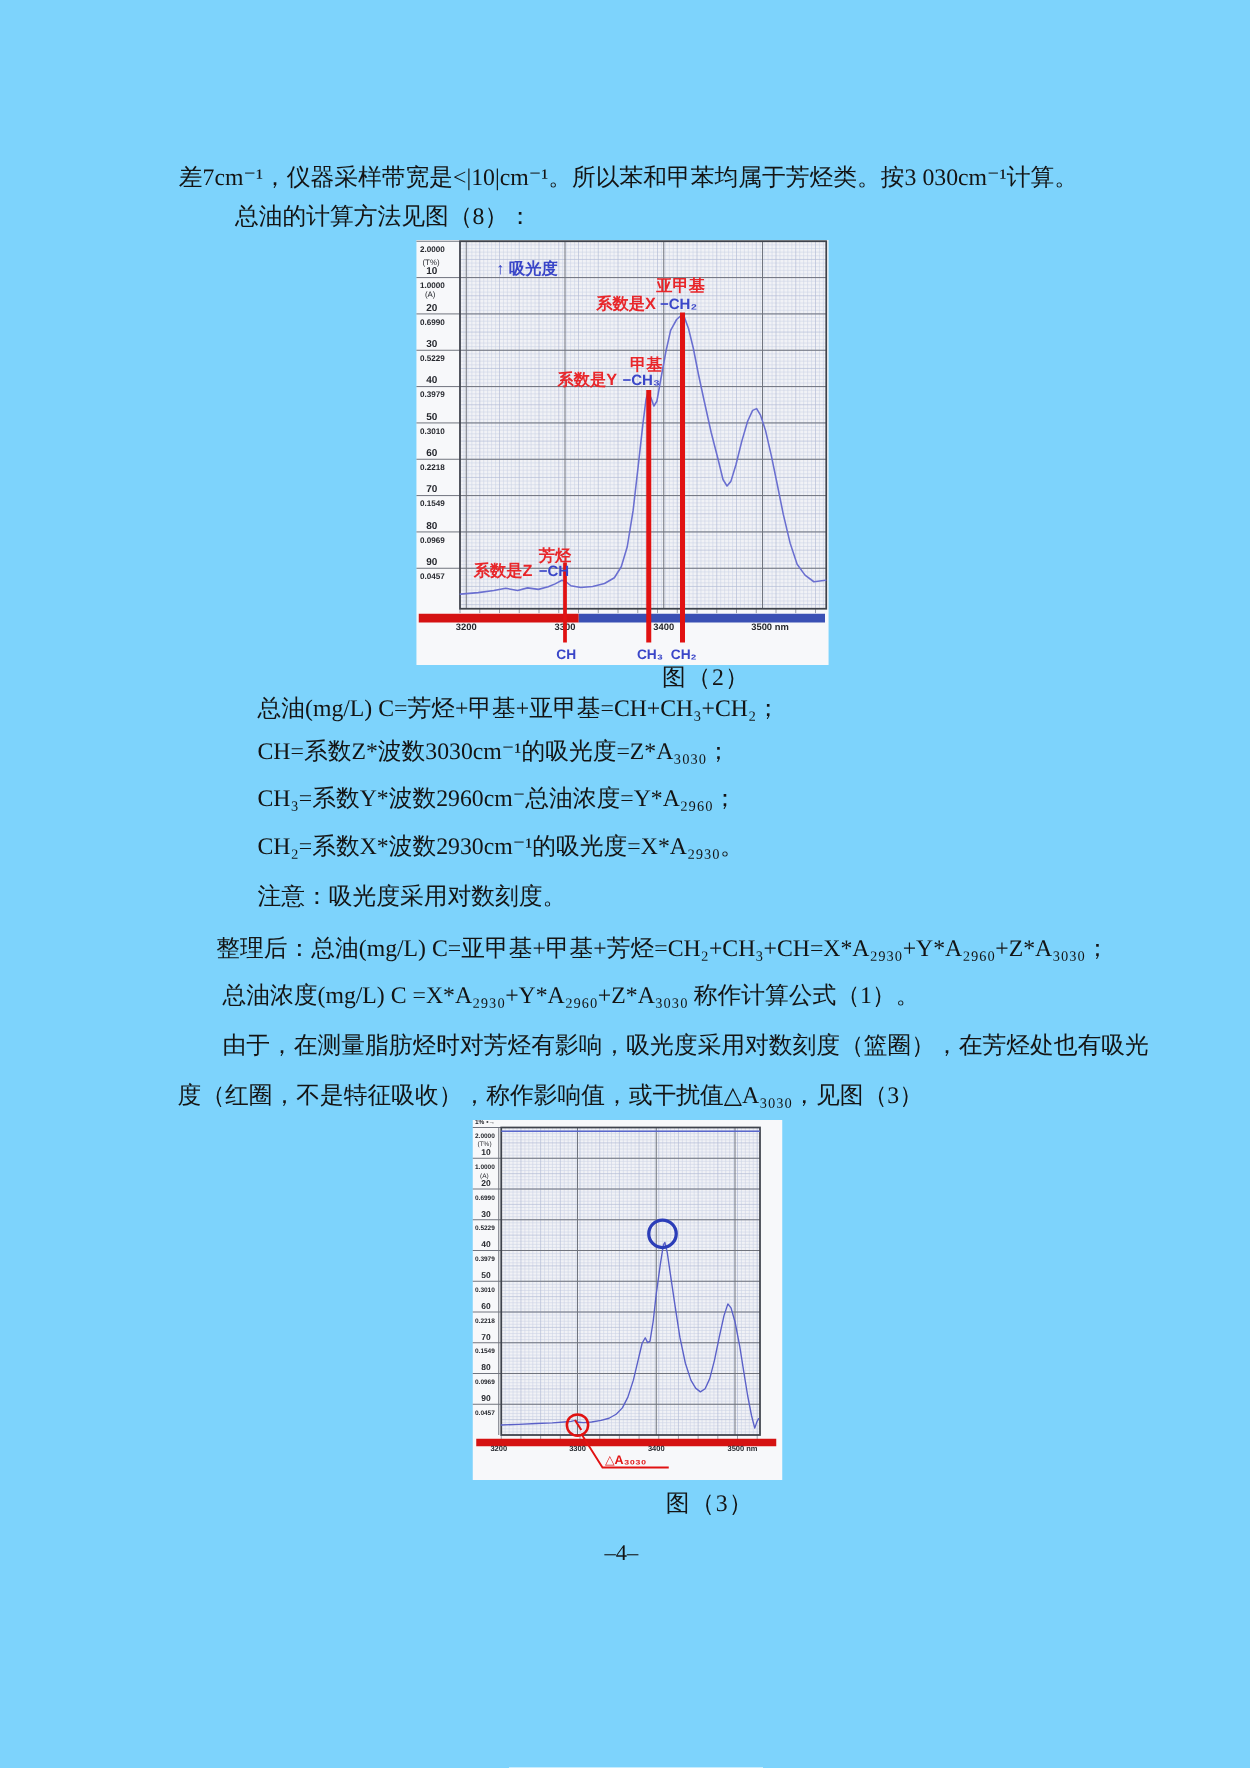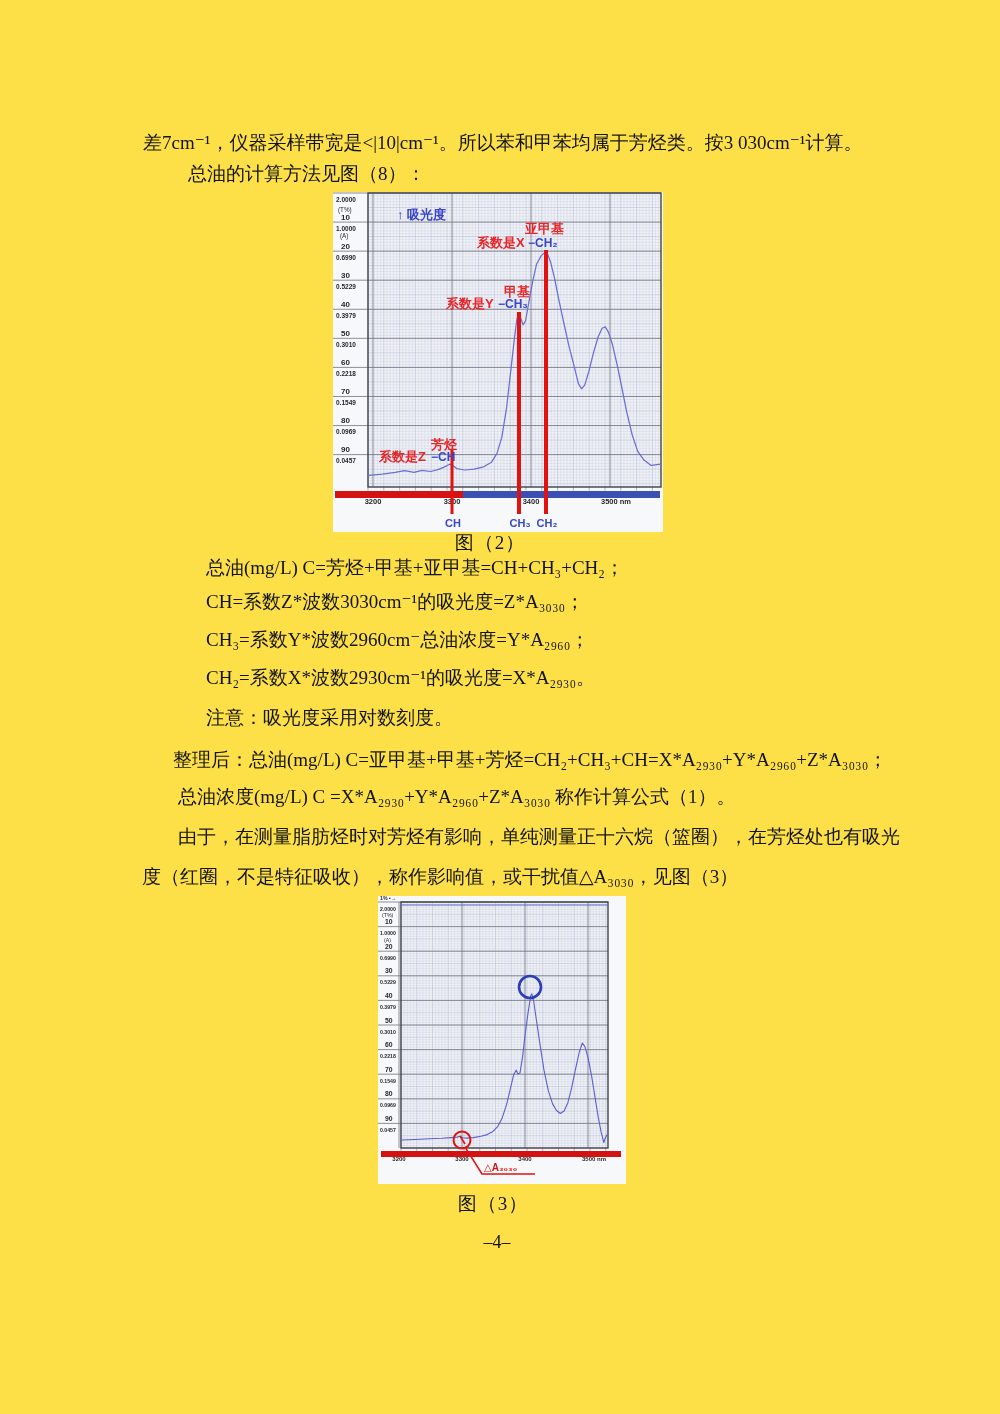--- a/index.html
+++ b/index.html
@@ -1,19 +1,19 @@
 <!DOCTYPE html>
 <html><head>
 <meta charset="utf-8">
 <style>
   html,body{margin:0;padding:0;background:#ffffff;}
-  .doc{position:relative;width:1000px;height:1414px;background:#fde047;overflow:hidden;
+  .doc{position:relative;width:1000px;height:1414px;background:#7dd3fc;overflow:hidden;
        font-family:"Liberation Serif","DejaVu Serif","DejaVu Sans",serif;color:#141414;}
   .t{position:absolute;font-size:19px;line-height:26px;white-space:nowrap;}
-  .cap{position:absolute;font-size:19px;line-height:24px;text-align:center;letter-spacing:1px;}
+  .cap{position:absolute;font-size:19px;line-height:24px;text-align:right;letter-spacing:1px;}
   .pagenum{position:absolute;font-size:18px;line-height:22px;text-align:center;}
   svg.fig{position:absolute;}
 </style>
 </head>
 <body>
 
 <div class="doc">
 
   <div class="t" style="left:143px;top:130px">差7cm⁻¹，仪器采样带宽是&lt;|10|cm⁻¹。所以苯和甲苯均属于芳烃类。按3 030cm⁻¹计算。</div>
   <div class="t" style="left:188px;top:161px">总油的计算方法见图（8）：</div>
@@ -75,21 +75,21 @@
 
   <div class="cap" style="left:380px;top:531px;width:220px">图（2）</div>
 
   <div class="t" style="left:206px;top:555px">总油(mg/L) C=芳烃+甲基+亚甲基=CH+CH₃+CH₂；</div>
   <div class="t" style="left:206px;top:589px">CH=系数Z*波数3030cm⁻¹的吸光度=Z*A₃₀₃₀；</div>
   <div class="t" style="left:206px;top:627px">CH₃=系数Y*波数2960cm⁻总油浓度=Y*A₂₉₆₀；</div>
   <div class="t" style="left:206px;top:665px">CH₂=系数X*波数2930cm⁻¹的吸光度=X*A₂₉₃₀。</div>
   <div class="t" style="left:173px;top:747px">整理后：总油(mg/L) C=亚甲基+甲基+芳烃=CH₂+CH₃+CH=X*A₂₉₃₀+Y*A₂₉₆₀+Z*A₃₀₃₀；</div>
   <div class="t" style="left:206px;top:705px">注意：吸光度采用对数刻度。</div>
   <div class="t" style="left:178px;top:784px">总油浓度(mg/L) C =X*A₂₉₃₀+Y*A₂₉₆₀+Z*A₃₀₃₀  称作计算公式（1）。</div>
-  <div class="t" style="left:178px;top:824px">由于，在测量脂肪烃时对芳烃有影响，单纯测量正十六烷（篮圈），在芳烃处也有吸光</div>
+  <div class="t" style="left:178px;top:824px">由于，在测量脂肪烃时对芳烃有影响，吸光度采用对数刻度（篮圈），在芳烃处也有吸光</div>
   <div class="t" style="left:142px;top:864px">度（红圈，不是特征吸收），称作影响值，或干扰值△A₃₀₃₀，见图（3）</div>
 
   <svg id="fig3" class="fig" style="left:378px;top:896px" width="248" height="288" viewBox="0 0 248 288">
       <rect x="0" y="0" width="248" height="288" fill="#f7f8fa"></rect>
       <rect x="23" y="6" width="207" height="246" fill="#f1f2f6"></rect>
       <path d="M26.15 6V252M29.30 6V252M32.45 6V252M35.60 6V252M41.90 6V252M45.05 6V252M48.20 6V252M51.35 6V252M57.65 6V252M60.80 6V252M63.95 6V252M67.10 6V252M73.40 6V252M76.55 6V252M79.70 6V252M82.85 6V252M89.15 6V252M92.30 6V252M95.45 6V252M98.60 6V252M104.90 6V252M108.05 6V252M111.20 6V252M114.35 6V252M120.65 6V252M123.80 6V252M126.95 6V252M130.10 6V252M136.40 6V252M139.55 6V252M142.70 6V252M145.85 6V252M152.15 6V252M155.30 6V252M158.45 6V252M161.60 6V252M167.90 6V252M171.05 6V252M174.20 6V252M177.35 6V252M183.65 6V252M186.80 6V252M189.95 6V252M193.10 6V252M199.40 6V252M202.55 6V252M205.70 6V252M208.85 6V252M215.15 6V252M218.30 6V252M221.45 6V252M224.60 6V252M23 8.46H230M23 10.92H230M23 13.38H230M23 15.84H230M23 20.76H230M23 23.22H230M23 25.68H230M23 28.14H230M23 33.06H230M23 35.52H230M23 37.98H230M23 40.44H230M23 45.36H230M23 47.82H230M23 50.28H230M23 52.74H230M23 57.66H230M23 60.12H230M23 62.58H230M23 65.04H230M23 69.96H230M23 72.42H230M23 74.88H230M23 77.34H230M23 82.26H230M23 84.72H230M23 87.18H230M23 89.64H230M23 94.56H230M23 97.02H230M23 99.48H230M23 101.94H230M23 106.86H230M23 109.32H230M23 111.78H230M23 114.24H230M23 119.16H230M23 121.62H230M23 124.08H230M23 126.54H230M23 131.46H230M23 133.92H230M23 136.38H230M23 138.84H230M23 143.76H230M23 146.22H230M23 148.68H230M23 151.14H230M23 156.06H230M23 158.52H230M23 160.98H230M23 163.44H230M23 168.36H230M23 170.82H230M23 173.28H230M23 175.74H230M23 180.66H230M23 183.12H230M23 185.58H230M23 188.04H230M23 192.96H230M23 195.42H230M23 197.88H230M23 200.34H230M23 205.26H230M23 207.72H230M23 210.18H230M23 212.64H230M23 217.56H230M23 220.02H230M23 222.48H230M23 224.94H230M23 229.86H230M23 232.32H230M23 234.78H230M23 237.24H230M23 242.16H230M23 244.62H230M23 247.08H230M23 249.54H230" stroke="#ccd2e4" stroke-width="0.45" fill="none"></path>
       <path d="M23.00 6V252M38.75 6V252M54.50 6V252M70.25 6V252M86.00 6V252M101.75 6V252M117.50 6V252M133.25 6V252M149.00 6V252M164.75 6V252M180.50 6V252M196.25 6V252M212.00 6V252M227.75 6V252M23 6.00H230M23 18.30H230M23 30.60H230M23 42.90H230M23 55.20H230M23 67.50H230M23 79.80H230M23 92.10H230M23 104.40H230M23 116.70H230M23 129.00H230M23 141.30H230M23 153.60H230M23 165.90H230M23 178.20H230M23 190.50H230M23 202.80H230M23 215.10H230M23 227.40H230M23 239.70H230M23 252.00H230" stroke="#b3bcd6" stroke-width="0.55" fill="none"></path>
       <path d="M21 6V252M84 6V252M147 6V252M210 6V252M0 6.00H230M0 30.60H230M0 55.20H230M0 79.80H230M0 104.40H230M0 129.00H230M0 153.60H230M0 178.20H230M0 202.80H230M0 227.40H230" stroke="#70747e" stroke-width="0.8" fill="none"></path>
       <text x="2" y="3.5" font-size="5.2" fill="#26282e" font-family="&quot;Liberation Sans&quot;,&quot;DejaVu Sans&quot;,sans-serif" font-weight="bold">1% ▪→</text>
       <text x="2" y="14.5" font-size="5.2" fill="#26282e" font-family="&quot;Liberation Sans&quot;,&quot;DejaVu Sans&quot;,sans-serif" font-weight="bold">2.0000</text>

